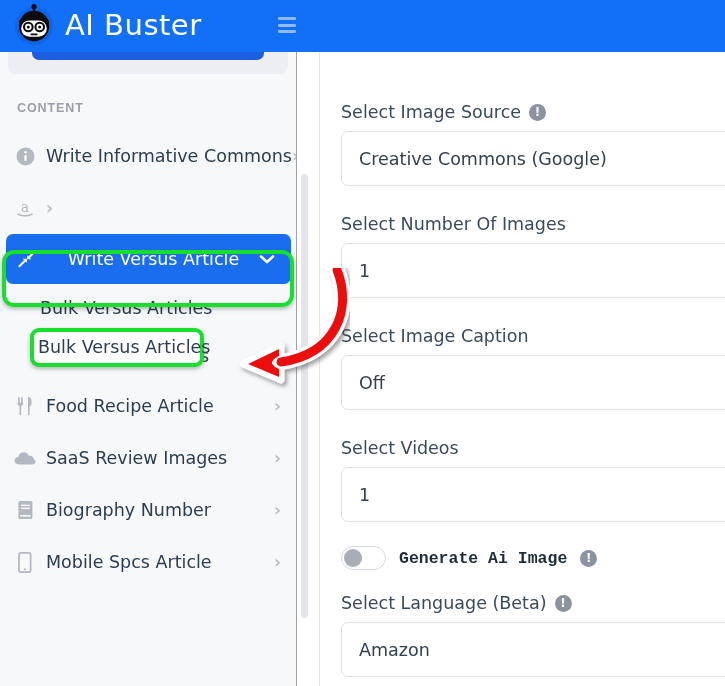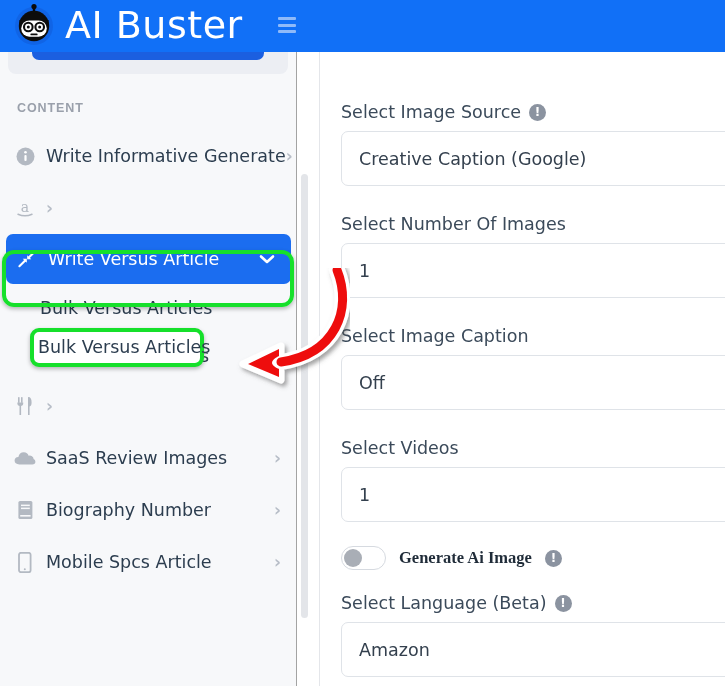--- a/index.html
+++ b/index.html
@@ -16,21 +16,21 @@
     position: absolute; top: 0; left: 0; width: 725px; height: 52px;
     background: #1170f7;
     z-index: 40;
   }
   .brand {
     position: absolute; left: 12px; top: 3px;
     display: flex; align-items: center; gap: 9px;
   }
   .logo-wrap { width: 44px; height: 44px; position: relative; }
   .brand-name {
-    color: #ffffff; font-size: 38px; font-weight: 400;
+    color: #ffffff; font-size: 29px; font-weight: 400;
     letter-spacing: 0.5px; line-height: 44px;
     font-family: "DejaVu Sans", sans-serif;
   }
   .hamburger {
     position: absolute; left: 278px; top: 17px;
     width: 18px; height: 16px;
     display: flex; flex-direction: column; justify-content: space-between;
     cursor: pointer;
   }
   .hamburger i { display: block; height: 3px; background: #8fbaf9; border-radius: 1px; }
@@ -67,21 +67,21 @@
   .nav-ico {
     width: 22px; min-width: 22px; height: 22px; margin-right: 10px;
     display: flex; align-items: center; justify-content: center;
     color: #b3b9c2;
   }
   .nav-label { flex: 1; white-space: nowrap; }
   .nav-chev { color: #b7bdc7; font-size: 17px; font-weight: 700; line-height: 1; }
 
   .nav-item.active {
     background: #1b6df0; color: #ffffff; border-radius: 7px;
-    margin: 0 6px; padding-left: 10px; height: 50px;
+    margin: 0 6px; padding-left: 10px; height: 50px; text-align: center;
   }
   .nav-item.active .nav-ico { color: #ffffff; }
   .nav-item.active .nav-chev { color: #ffffff; }
 
   .sub-item {
     display: flex; align-items: center; height: 48px;
     padding-left: 40px; font-size: 17.5px; color: #2c3d4f; cursor: pointer;
     font-family: "DejaVu Sans", sans-serif;
   }
 
@@ -138,21 +138,21 @@
     width: 45px; height: 24px; border-radius: 12px;
     background: #ffffff; border: 1px solid #d6dae0;
     position: relative; cursor: pointer; flex: 0 0 auto;
   }
   .toggle .knob {
     position: absolute; left: 2px; top: 2px;
     width: 18px; height: 18px; border-radius: 50%; background: #a9aeb6;
   }
   .toggle-label {
     font-size: 16.5px; font-weight: 700; color: #1f2b38;
-    font-family: Liberation Serif, serif; white-space: nowrap;
+    font-family: Liberation Mono, monospace; white-space: nowrap;
   }
 
   
   .arrow-svg {
     position: absolute; left: 185px; top: 268px;
     width: 165px; height: 125px; z-index: 30; pointer-events: none;
   }
 </style>
 </head>
 <body>
@@ -194,21 +194,21 @@
     <div class="nav">
 
       <div class="nav-item">
         <span class="nav-ico">
           <svg width="19" height="19" viewBox="0 0 19 19">
             <circle cx="9.5" cy="9.5" r="9" fill="#b3b9c2"></circle>
             <circle cx="9.5" cy="5.3" r="1.3" fill="#ffffff"></circle>
             <rect x="8.4" y="7.9" width="2.2" height="6.2" rx="1" fill="#ffffff"></rect>
           </svg>
         </span>
-        <span class="nav-label">Write Informative Generate</span>
+        <span class="nav-label">Write Informative Commons</span>
         <span class="nav-chev">›</span>
       </div>
 
       <div class="nav-item">
         <span class="nav-ico">
           <svg width="20" height="20" viewBox="0 0 20 20">
             <text x="10" y="14" font-family="DejaVu Serif, serif" font-size="14" fill="#b3b9c2" text-anchor="middle">a</text>
             <path d="M3 16.2 Q10 19.4 17 16.2" stroke="#b3b9c2" stroke-width="1.5" fill="none" stroke-linecap="round"></path>
           </svg>
         </span>
@@ -241,20 +241,21 @@
 
       <div class="nav-item">
         <span class="nav-ico">
           <svg width="18" height="20" viewBox="0 0 18 20" fill="#b3b9c2">
             <rect x="2" y="1" width="1.6" height="6" rx="0.7"></rect>
             <rect x="5" y="1" width="1.6" height="6" rx="0.7"></rect>
             <path d="M1.4 6.6 L7.2 6.6 L7.2 8 Q7.2 9.6 5.1 9.9 L5.1 19 L3.5 19 L3.5 9.9 Q1.4 9.6 1.4 8 Z"></path>
             <path d="M12.4 1 Q15.6 1 15.6 6.5 Q15.6 10 13.6 10.4 L13.6 19 L12 19 L12 1.2 Z"></path>
           </svg>
         </span>
+        <span class="nav-label">Food Recipe Article</span>
         <span class="nav-chev">›</span>
       </div>
 
       <div class="nav-item">
         <span class="nav-ico">
           <svg width="22" height="16" viewBox="0 0 22 16" fill="#b3b9c2">
             <path d="M5.4 14.4 Q0.6 14.4 0.6 10.6 Q0.6 7.2 4.4 6.9 Q5.2 2.2 9.8 2.2
                      Q13.6 2.2 14.6 5.8 Q16 5.2 17.6 5.9 Q19.6 6.8 19.6 9
                      Q21.4 9.6 21.4 11.8 Q21.4 14.4 18.2 14.4 Z"></path>
           </svg>
@@ -314,21 +315,21 @@
   <div class="sb-thumb"></div>
 
   <div class="main">
 
     <div class="field" style="top:50px;">
       <div class="field-label">
         <span>Select Image Source</span>
         <span class="info-ico">!</span>
       </div>
       <div class="select-box">
-        <span>Creative Caption (Google)</span>
+        <span>Creative Commons (Google)</span>
       </div>
     </div>
 
     <div class="field" style="top:162px;">
       <div class="field-label">
         <span>Select Number Of Images</span>
       </div>
       <div class="select-box">
         <span>1</span>
       </div>

